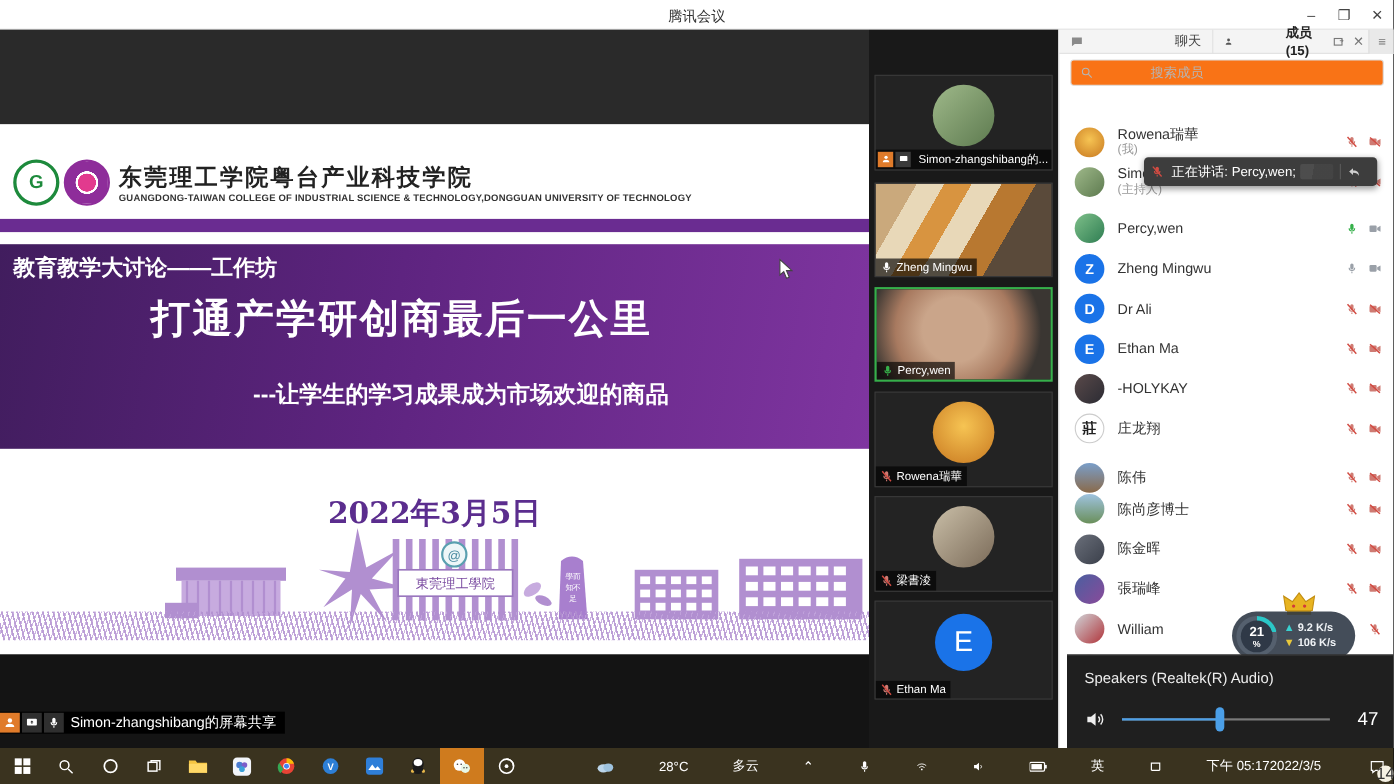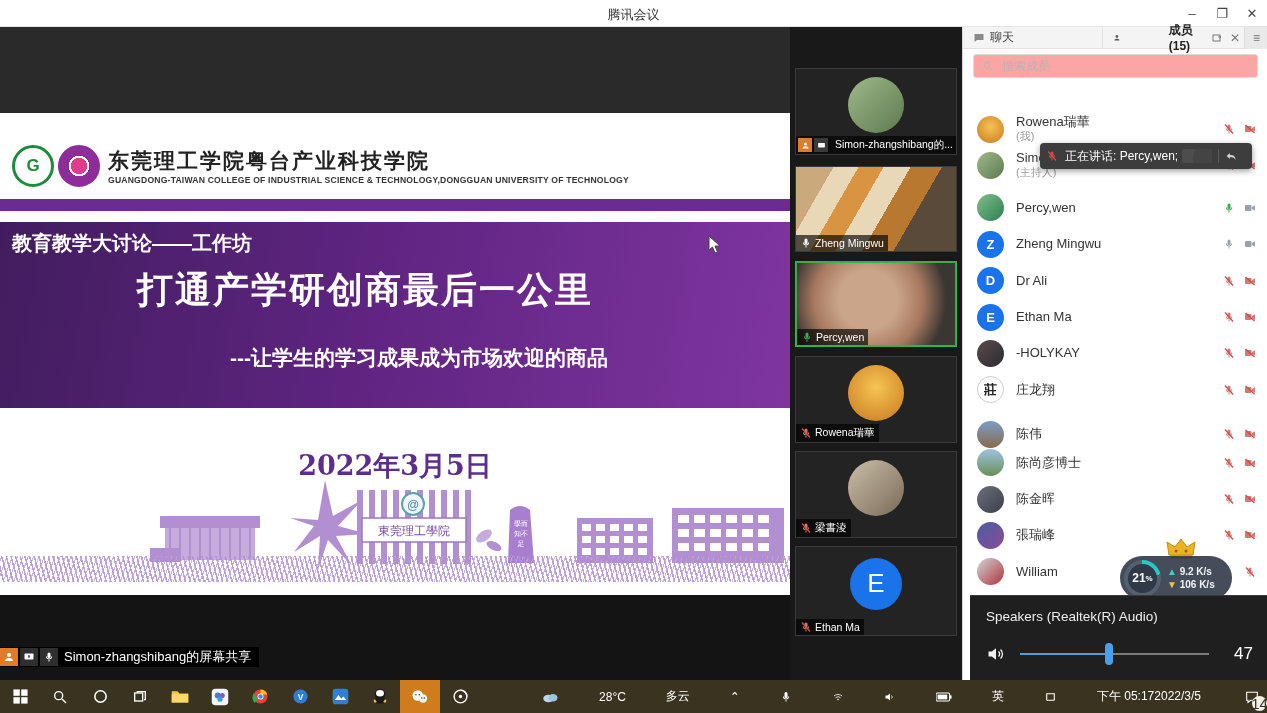--- a/index.html
+++ b/index.html
@@ -43,41 +43,41 @@
   .vlabel{position:absolute;left:0;bottom:0;display:flex;align-items:center;background:rgba(0,0,0,.65);color:#fff;font-size:10.5px;padding:2px 4px 2px 2px;max-width:100%;white-space:nowrap;}
   .vlabel .mini{margin-right:2px;flex:0 0 auto;}
   .vavatar{position:absolute;left:50%;top:42%;transform:translate(-50%,-50%);border-radius:50%;}
   .vletter{display:flex;align-items:center;justify-content:center;color:#fff;font-size:26px;}
   .vfull{position:absolute;inset:0;}
 
   
   .panel{left:962px;top:27px;width:305px;height:653px;background:#fff;border-left:1px solid #d9d9d9;}
   .tabbar{position:absolute;left:0;top:0;width:305px;height:22px;background:#f4f4f4;border-bottom:1px solid #e2e2e2;display:flex;align-items:center;}
   .tab{display:flex;align-items:center;gap:5px;font-size:12px;color:#444;height:22px;padding:0 10px;}
-  .tab.chat{width:140px;border-right:1px solid #e2e2e2;}
+  .tab.chat{width:140px;border-right:1px solid #e2e2e2;justify-content:space-between;}
   .tab.members{flex:1;justify-content:center;font-weight:bold;color:#222;gap:48px;}
   .tabctl{display:flex;align-items:center;height:22px;}
   .tabctl .tc{width:18px;height:22px;display:flex;align-items:center;justify-content:center;color:#777;font-size:12px;}
   .tabctl .tc.menu{width:24px;background:#e9e9e9;border-left:1px solid #ddd;}
-  .searchwrap{position:absolute;left:10px;top:27px;width:285px;height:24px;border:1px solid #ddd;border-radius:3px;display:flex;align-items:center;padding:0 8px;background:#fca5a5;}
+  .searchwrap{position:absolute;left:10px;top:27px;width:285px;height:24px;border:1px solid #ddd;border-radius:3px;display:flex;align-items:center;padding:0 8px;background:#f97316;gap:44px;}
   .searchwrap input{border:none;outline:none;flex:1;font-size:12px;color:#333;margin-left:6px;background:transparent;}
   .searchwrap input::placeholder{color:#b5b5b5;}
   .mlist{position:absolute;left:0;top:58px;width:305px;height:540px;overflow:hidden;}
   .mrow{position:absolute;left:0;width:305px;height:36px;display:flex;align-items:center;padding:0 12px 0 14px;}
   .mava{width:27px;height:27px;border-radius:50%;flex:0 0 auto;display:flex;align-items:center;justify-content:center;color:#fff;font-size:13px;font-weight:bold;}
   .mname{margin-left:12px;font-size:13px;color:#333;line-height:14px;}
   .msub{font-size:11px;color:#999;}
   .mic-right{margin-left:auto;display:flex;gap:9px;align-items:center;}
   .toast{left:1040px;top:143px;width:212px;height:26px;background:#3d3d3d;border-radius:4px;display:flex;align-items:center;color:#fff;font-size:12px;padding:0 6px;z-index:25;box-shadow:0 2px 6px rgba(0,0,0,.4);}
   .toast .div{width:1px;height:14px;background:#5a5a5a;margin:0 6px;}
   .toast .blur{width:30px;height:14px;background:linear-gradient(100deg,#5a5a5a 0 40%,#4a4a4a 40% 100%);opacity:.55;border-radius:2px;margin-left:4px;}
   .crown{left:1166px;top:538px;z-index:21;}
   .netwidget{left:1120px;top:556px;width:112px;height:44px;background:rgba(42,52,66,.88);border-radius:22px;display:flex;align-items:center;padding:0 8px 0 4px;z-index:22;}
   .gauge{width:37px;height:37px;border-radius:50%;background:conic-gradient(#2bc7c7 0 76deg,#55606e 76deg 360deg);display:flex;align-items:center;justify-content:center;flex:0 0 auto;}
-  .gauge .inner{width:29px;height:29px;border-radius:50%;background:#2f3947;display:flex;align-items:center;justify-content:center;color:#fff;font-size:12px;font-weight:bold;}
+  .gauge .inner{width:29px;height:29px;border-radius:50%;background:#2f3947;display:flex;align-items:center;justify-content:center;color:#fff;font-size:12px;font-weight:bold;flex-direction:column;}
   .netcol{margin-left:6px;font-size:10px;line-height:13px;white-space:nowrap;}
   .net-up{color:#39d0d0;} .net-down{color:#e8c83c;}
   .net-val{color:#f0f3f6;font-weight:bold;}
 
   
   .volume{left:970px;top:595px;width:297px;height:85px;background:#1f1f1f;border-top:1px solid #3a3a3a;color:#fff;z-index:30;}
   .vol-name{position:absolute;left:16px;top:13px;font-size:13.5px;color:#eee;}
   .vol-row{position:absolute;left:16px;right:14px;top:48px;display:flex;align-items:center;}
   .vol-track{position:relative;flex:1;height:2px;background:#7a7a7a;margin:0 14px;}
   .vol-fill{position:absolute;left:0;top:0;height:2px;background:#4b9fe8;}

